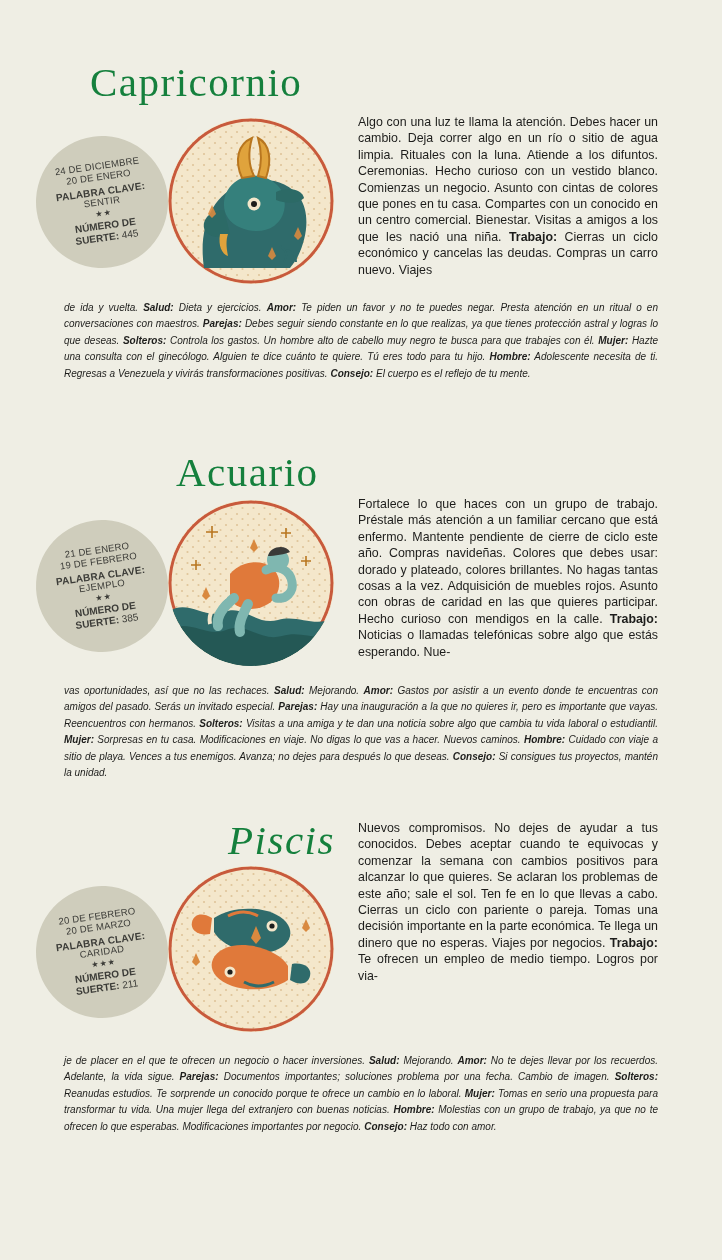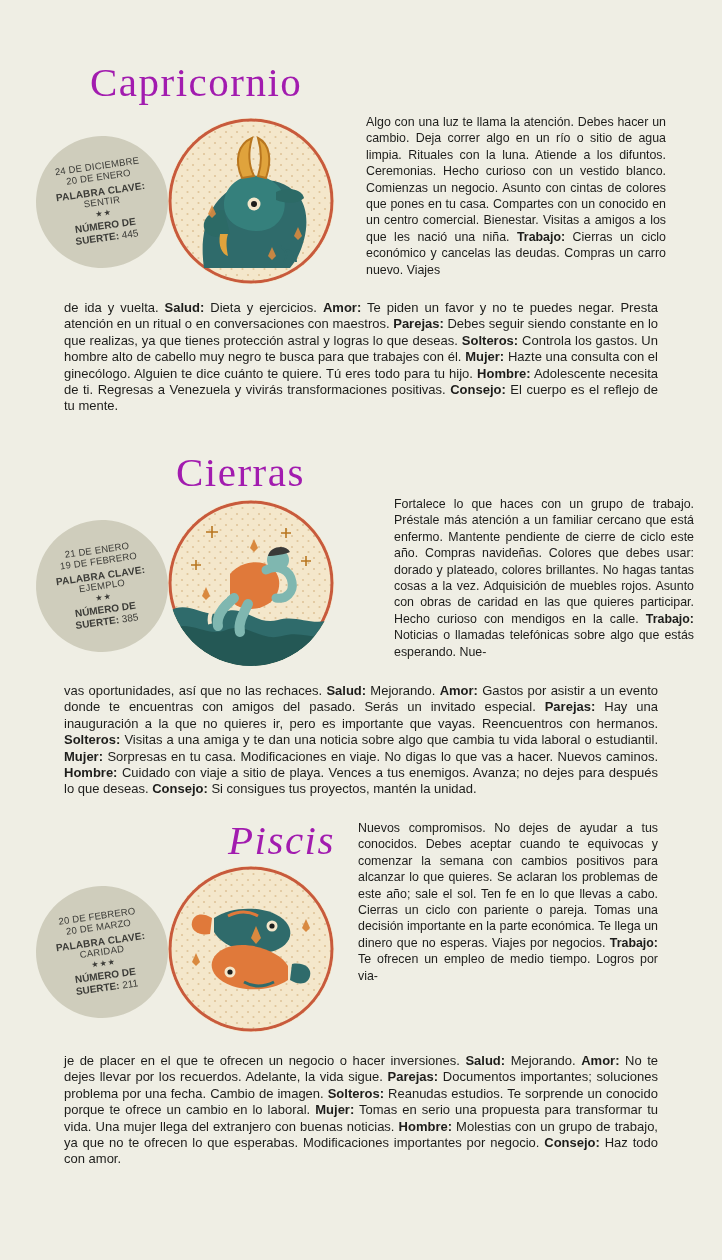--- a/index.html
+++ b/index.html
@@ -26,21 +26,21 @@
   
   .sign {
     position: relative;
     width: 722px;
   }
   .sign-title {
     font-family: "Liberation Serif", serif;
     font-size: 41px;
     font-weight: normal;
     letter-spacing: 1.5px;
-    color: #a21caf;
+    color: #15803d;
     margin: 0;
     padding: 0;
     line-height: 1;
   }
   .sign-title.capricornio { padding-left: 90px; }
   .sign-title.acuario     { padding-left: 176px; }
   .sign-title.piscis      { padding-left: 228px; }
 
   
   .medallion {
@@ -105,24 +105,25 @@
     position: absolute;
     font-size: 12.4px;
     line-height: 16.4px;
     text-align: justify;
     text-justify: inter-word;
     hyphens: auto;
   }
   .col-text b { font-weight: bold; }
   .full-text {
     position: absolute;
-    font-size: 13px;
+    font-size: 10px;
     line-height: 16.4px;
     text-align: justify;
     hyphens: auto;
+    font-style: italic;
   }
 </style>
 </head>
 <body>
 
 <div class="page">
 
   <div class="sign">
     <h2 class="sign-title capricornio" style="position:absolute; top:62px; left:0;">Capricornio</h2>
 
@@ -177,30 +178,30 @@
       <div class="kw-label">PALABRA CLAVE:</div>
       <div class="kw-value">SENTIR</div>
       <div class="stars">★★</div>
       <div class="num-label">NÚMERO DE</div>
       <div class="num-row">
         <span>SUERTE:</span>
         <span class="val">445</span>
       </div>
     </div>
 
-    <div class="col-text" style="top:114px; left:358px; width:300px;margin-left:8px;">
+    <div class="col-text" style="top:114px; left:358px; width:300px;">
       <span>Algo con una luz te llama la atención. Debes hacer un cambio. Deja correr algo en un río o sitio de agua limpia. Rituales con la luna. Atiende a los difuntos. Ceremonias. Hecho curioso con un vestido blanco. Comienzas un negocio. Asunto con cintas de colores que pones en tu casa. Compartes con un conocido en un centro comercial. Bienestar. Visitas a amigos a los que les nació una niña.</span>
       <b>Trabajo:</b><span> Cierras un ciclo económico y cancelas las deudas. Compras un carro nuevo. Viajes</span>
     </div>
 
     <div class="full-text" style="top:300px; left:64px; width:594px;"><span>de ida y vuelta. </span><b>Salud:</b><span> Dieta y ejercicios. </span><b>Amor:</b><span> Te piden un favor y no te puedes negar. Presta atención en un ritual o en conversaciones con maestros. </span><b>Parejas:</b><span> Debes seguir siendo constante en lo que realizas, ya que tienes protección astral y logras lo que deseas. </span><b>Solteros:</b><span> Controla los gastos. Un hombre alto de cabello muy negro te busca para que trabajes con él. </span><b>Mujer:</b><span> Hazte una consulta con el ginecólogo. Alguien te dice cuánto te quiere. Tú eres todo para tu hijo. </span><b>Hombre:</b><span> Adolescente necesita de ti. Regresas a Venezuela y vivirás transformaciones positivas. </span><b>Consejo:</b><span> El cuerpo es el reflejo de tu mente.</span></div>
   </div>
 
   <div class="sign">
-    <h2 class="sign-title acuario" style="position:absolute; top:452px; left:0;">Cierras</h2>
+    <h2 class="sign-title acuario" style="position:absolute; top:452px; left:0;">Acuario</h2>
 
     <div class="illus" style="top:500px; left:168px;">
       <svg width="166" height="166" viewBox="0 0 166 166" xmlns="http://www.w3.org/2000/svg">
         <defs>
           <clipPath id="acuClip">
               <circle cx="83" cy="83" r="83"></circle>
             </clipPath>
           <pattern id="dots2" width="11" height="11" patternUnits="userSpaceOnUse">
             <circle cx="3" cy="3" r="1.1" fill="#d9b98a"></circle>
             <circle cx="8.5" cy="8" r="1.1" fill="#d9b98a"></circle>
@@ -245,21 +246,21 @@
       <div class="kw-label">PALABRA CLAVE:</div>
       <div class="kw-value">EJEMPLO</div>
       <div class="stars">★★</div>
       <div class="num-label">NÚMERO DE</div>
       <div class="num-row">
         <span>SUERTE:</span>
         <span class="val">385</span>
       </div>
     </div>
 
-    <div class="col-text" style="top:496px; left:358px; width:300px;margin-left:36px;">
+    <div class="col-text" style="top:496px; left:358px; width:300px;">
       <span>Fortalece lo que haces con un grupo de trabajo. Préstale más atención a un familiar cercano que está enfermo. Mantente pendiente de cierre de ciclo este año. Compras navideñas. Colores que debes usar: dorado y plateado, colores brillantes. No hagas tantas cosas a la vez. Adquisición de muebles rojos. Asunto con obras de caridad en las que quieres participar. Hecho curioso con mendigos en la calle.</span>
       <b>Trabajo:</b><span> Noticias o llamadas telefónicas sobre algo que estás esperando. Nue-</span>
     </div>
 
     <div class="full-text" style="top:683px; left:64px; width:594px;"><span>vas oportunidades, así que no las rechaces. </span><b>Salud:</b><span> Mejorando. </span><b>Amor:</b><span> Gastos por asistir a un evento donde te encuentras con amigos del pasado. Serás un invitado especial. </span><b>Parejas:</b><span> Hay una inauguración a la que no quieres ir, pero es importante que vayas. Reencuentros con hermanos. </span><b>Solteros:</b><span> Visitas a una amiga y te dan una noticia sobre algo que cambia tu vida laboral o estudiantil. </span><b>Mujer:</b><span> Sorpresas en tu casa. Modificaciones en viaje. No digas lo que vas a hacer. Nuevos caminos. </span><b>Hombre:</b><span> Cuidado con viaje a sitio de playa. Vences a tus enemigos. Avanza; no dejes para después lo que deseas. </span><b>Consejo:</b><span> Si consigues tus proyectos, mantén la unidad.</span></div>
   </div>
 
   <div class="sign">
     <h2 class="sign-title piscis" style="position:absolute; top:820px; left:0;font-style:italic;">Piscis</h2>
 

